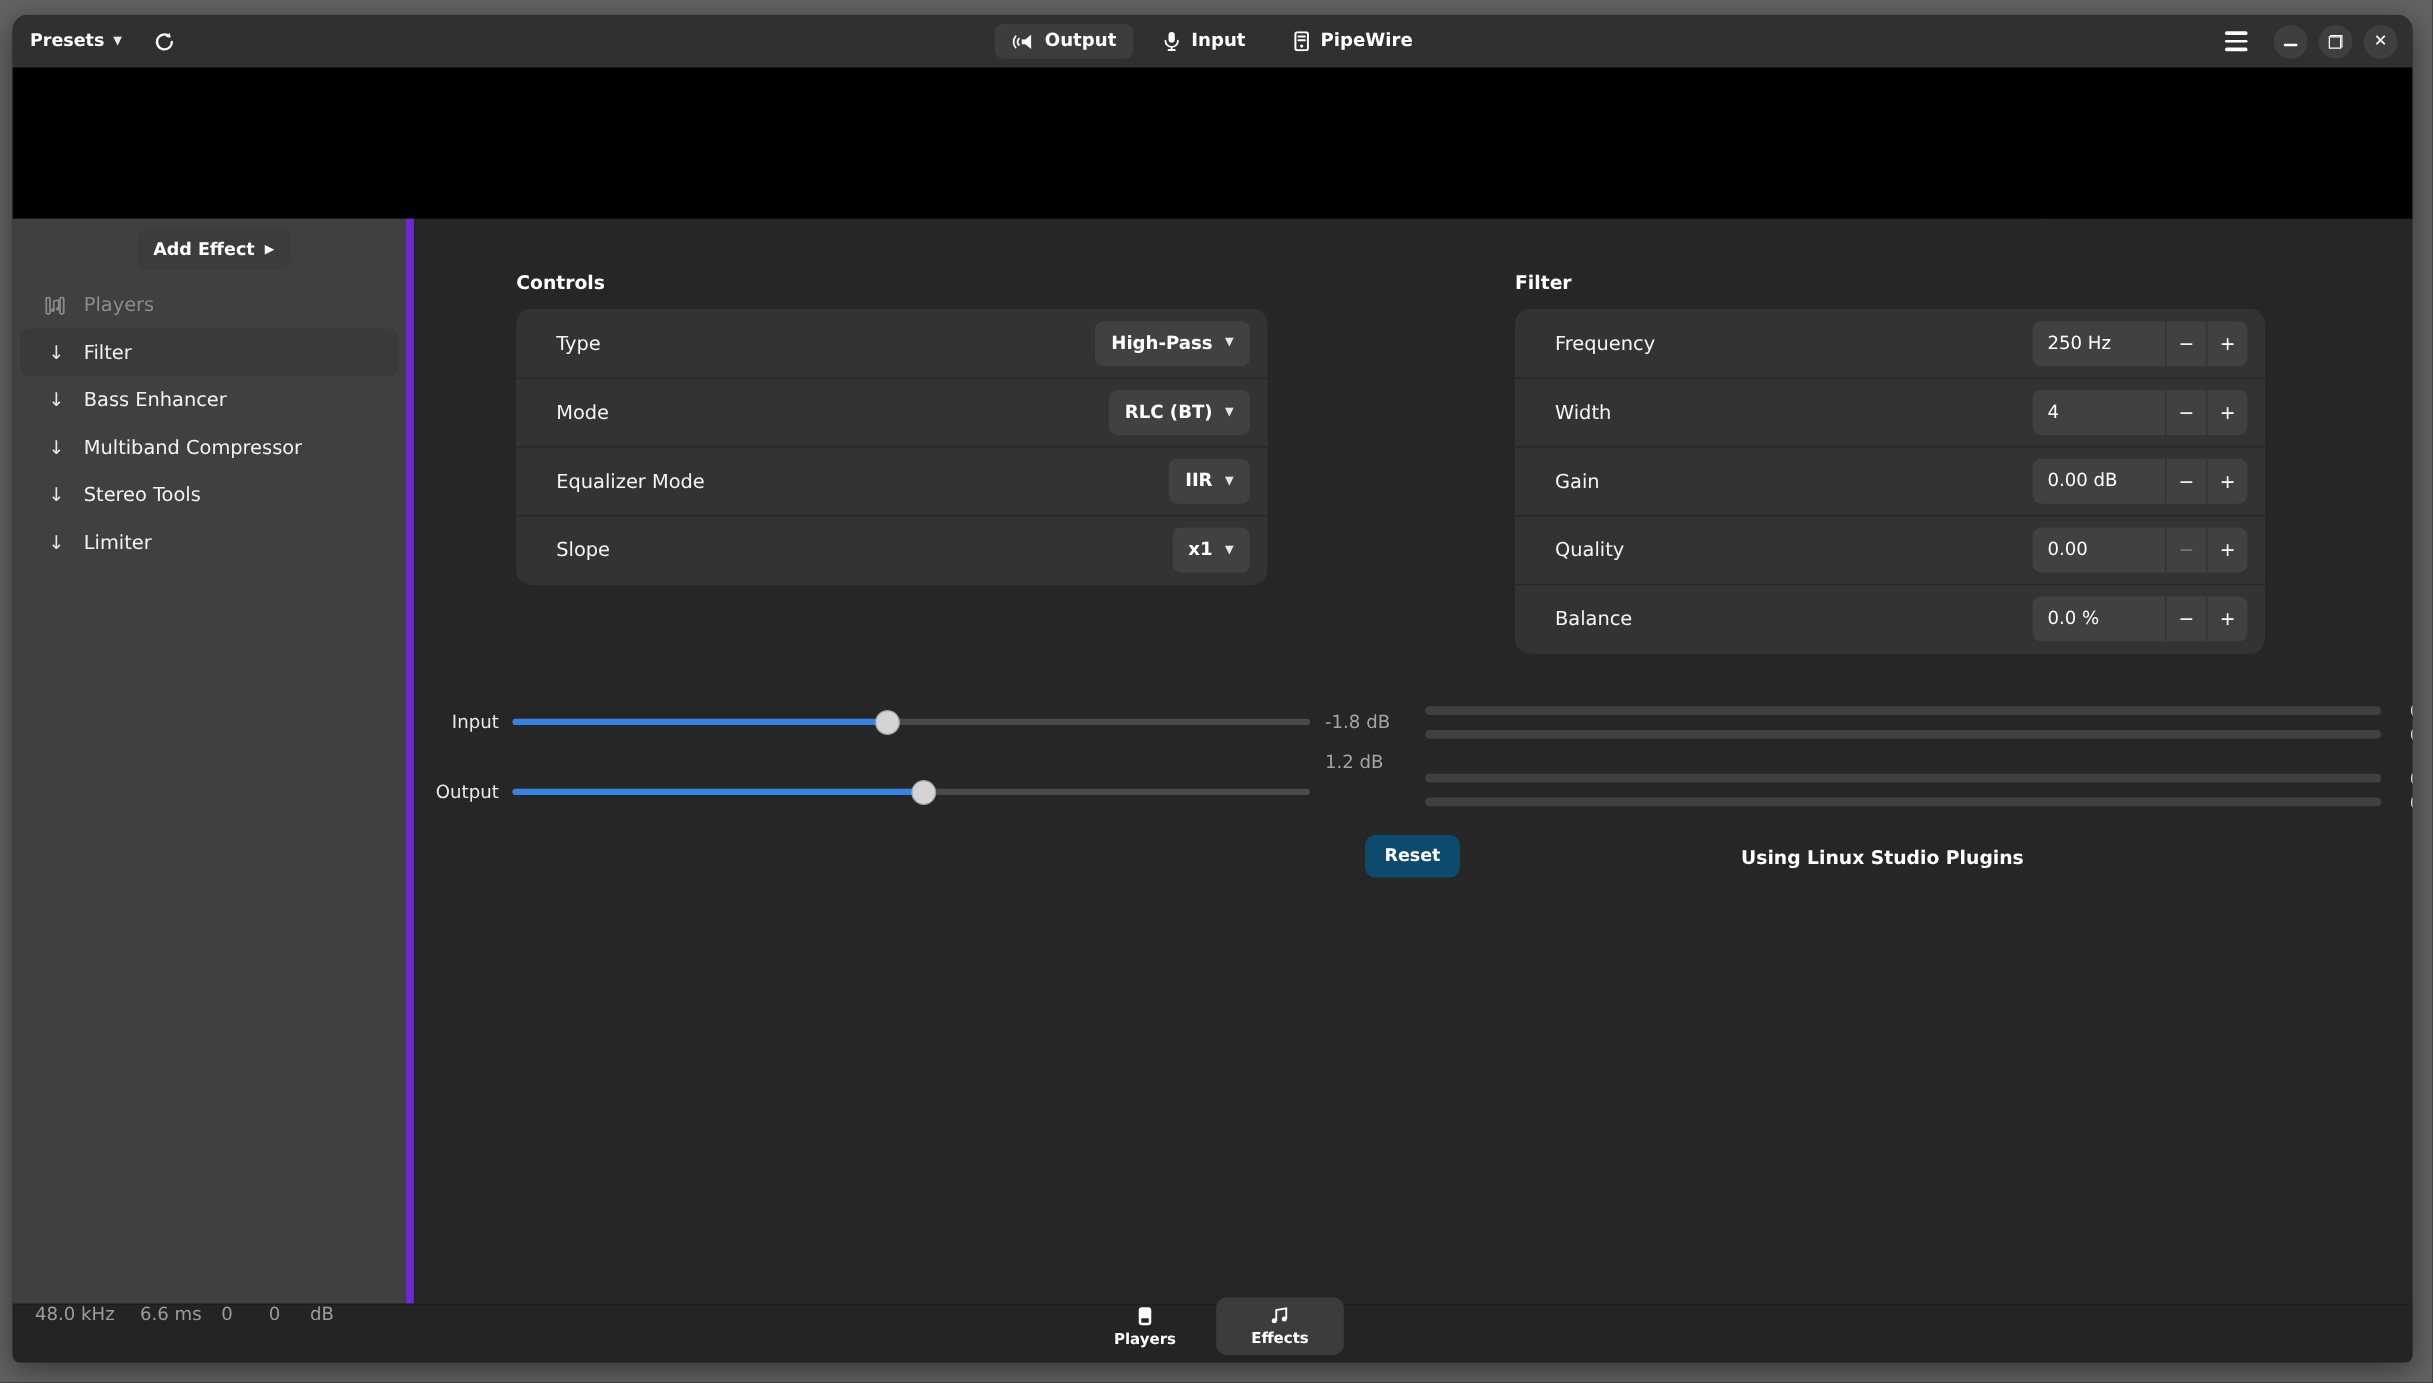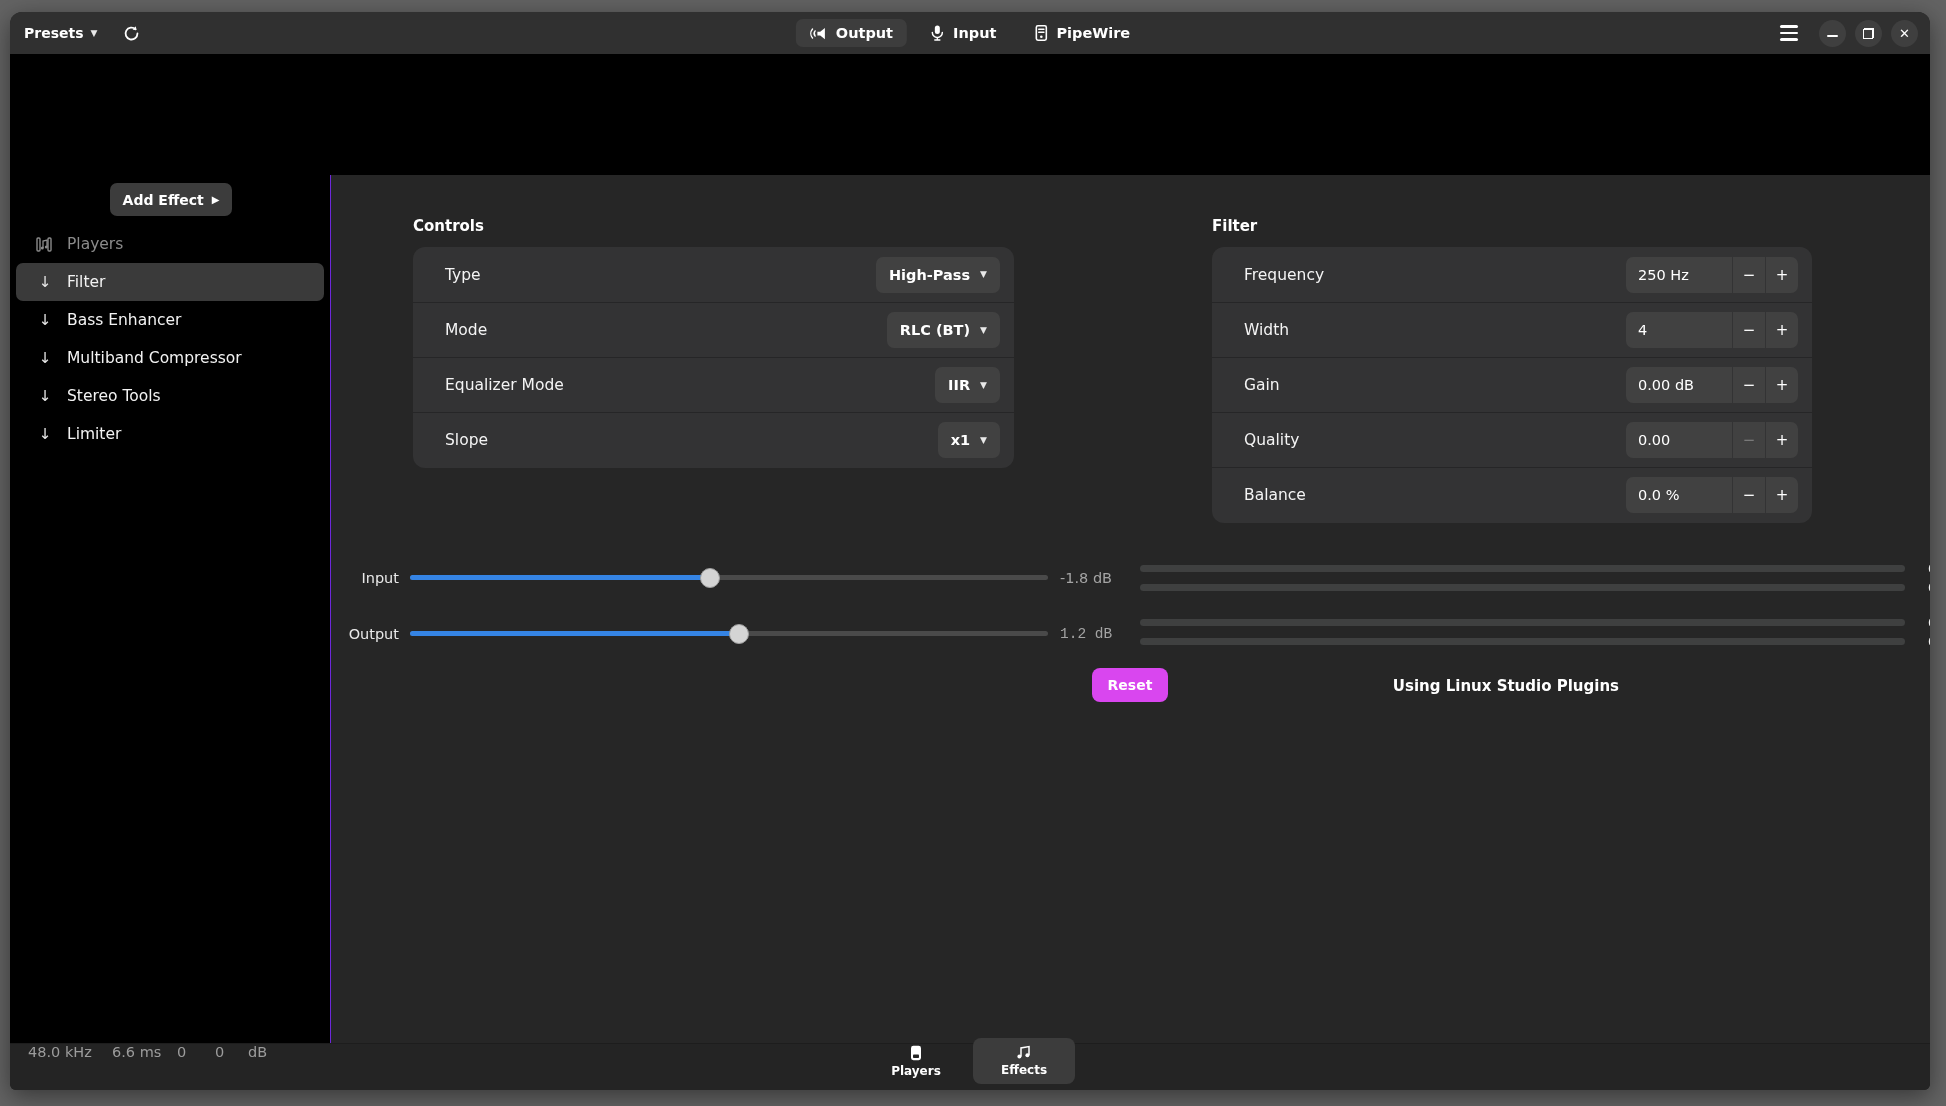--- a/index.html
+++ b/index.html
@@ -30,22 +30,22 @@
   .min-glyph { width:11px; height:2.4px; background:#fff; border-radius:1px; margin-top:6px; }
   .max-glyph { position:relative; width:11px; height:11px; }
   .max-glyph::before { content:""; position:absolute; right:0; top:0; width:8px; height:8px; border:1.6px solid #fff; }
   .max-glyph::after { content:""; position:absolute; left:0; bottom:0; width:8px; height:8px; border:1.6px solid #fff; background:#3f3f3f; }
   .close-glyph { font-size:13px; font-weight:bold; }
 
   
   .spectrum { position:absolute; left:0; top:42px; width:100%; height:121px; background:#000; }
 
   
-  .sidebar { position:absolute; left:0; top:163px; width:321px; height:868px; background:#000000;
-             border-right:1px solid #6d28d9; }
+  .sidebar { position:absolute; left:0; top:163px; width:321px; height:868px; background:#404040;
+             border-right:6px solid #6d28d9; }
   .add-effect { position:absolute; left:100px; top:8px; width:122px; height:33px; background:#3c3c3c;
                 border-radius:7px; color:#fff; font-weight:bold; font-size:14px;
                 display:flex; align-items:center; justify-content:center; gap:8px; }
   .add-effect .play { font-size:10px; }
   .fx-list { position:absolute; left:0; top:50px; width:100%; }
   .fx-item { height:38px; display:flex; align-items:center; gap:13px; padding-left:20px;
              color:#f2f2f2; font-size:15.5px; margin:0 6px; border-radius:7px; }
   .fx-item .fx-icon { width:18px; text-align:center; font-size:15px; color:#e6e6e6; }
   .fx-item.dimmed, .fx-item.dimmed .fx-icon { color:#8b8b8b; }
   .fx-item.selected { background:#3a3a3a; }
@@ -70,21 +70,21 @@
   .slider-label { position:absolute; color:#e9e9e9; font-size:14.5px; text-align:right; width:70px; }
   .track { position:absolute; height:5px; background:#4a4a4a; border-radius:3px; }
   .track-fill { position:absolute; height:5px; background:#3584e4; border-radius:3px; }
   .handle { position:absolute; width:20px; height:20px; border-radius:50%; background:#d4d4d4;
             border:1px solid #9f9f9f; top:50%; transform:translate(-50%,-50%); }
   .slider-value { position:absolute; color:#a4a4a4; font-size:14.5px; }
 
   .meter { position:absolute; height:7px; background:#3f4040; border-radius:4px; }
   .meter-val { position:absolute; color:#efefef; font-size:12.5px; width:26px; text-align:right; }
 
-  .reset-btn { position:absolute; background:#d946ef; border-radius:8px; color:#fff; font-weight:bold;
+  .reset-btn { position:absolute; background:#0c4a6e; border-radius:8px; color:#fff; font-weight:bold;
                font-size:14px; width:76px; height:34px; display:flex; align-items:center; justify-content:center; }
   .credit { position:absolute; color:#fff; font-weight:bold; font-size:15px; right:15px; }
 
   
   .statusbar { position:absolute; left:0; bottom:0; width:100%; height:47px; background:#242424;
                border-top:1px solid #1d1d1d; }
   .stats { position:absolute; left:18px; top:0; height:100%; display:flex; align-items:flex-start; gap:0;
            color:#9c9c9c; font-size:14.5px; }
   .stats span { display:inline-block; }
   .footer-tabs { position:absolute; left:50%; top:-6px; transform:translateX(-50%); display:flex; gap:6px; }
@@ -292,21 +292,21 @@
       <div class="track-fill" style="left:0; width:47%;"></div>
       <div class="handle" style="left:47%;"></div>
     </div>
     <span class="slider-value" style="left:728px; top:395px;">-1.8 dB</span>
 
     <span class="slider-label" style="left:-3px; top:451px;">Output</span>
     <div class="track" style="left:78px; top:456px; width:638px;">
       <div class="track-fill" style="left:0; width:51.5%;"></div>
       <div class="handle" style="left:51.5%;"></div>
     </div>
-    <span class="slider-value" style="left:728px; top:451px;font-family:Liberation Mono, monospace;">1.2 dB</span>
+    <span class="slider-value" style="left:728px; top:427px;">1.2 dB</span>
 
     <div class="meter" style="left:808px; top:390px; width:765px;"></div>
     <span class="meter-val" style="left:1578px; top:386px;">0</span>
     <div class="meter" style="left:808px; top:409px; width:765px;"></div>
     <span class="meter-val" style="left:1578px; top:405px;">0</span>
     <div class="meter" style="left:808px; top:444px; width:765px;"></div>
     <span class="meter-val" style="left:1578px; top:440px;">0</span>
     <div class="meter" style="left:808px; top:463px; width:765px;"></div>
     <span class="meter-val" style="left:1578px; top:459px;">0</span>
 

